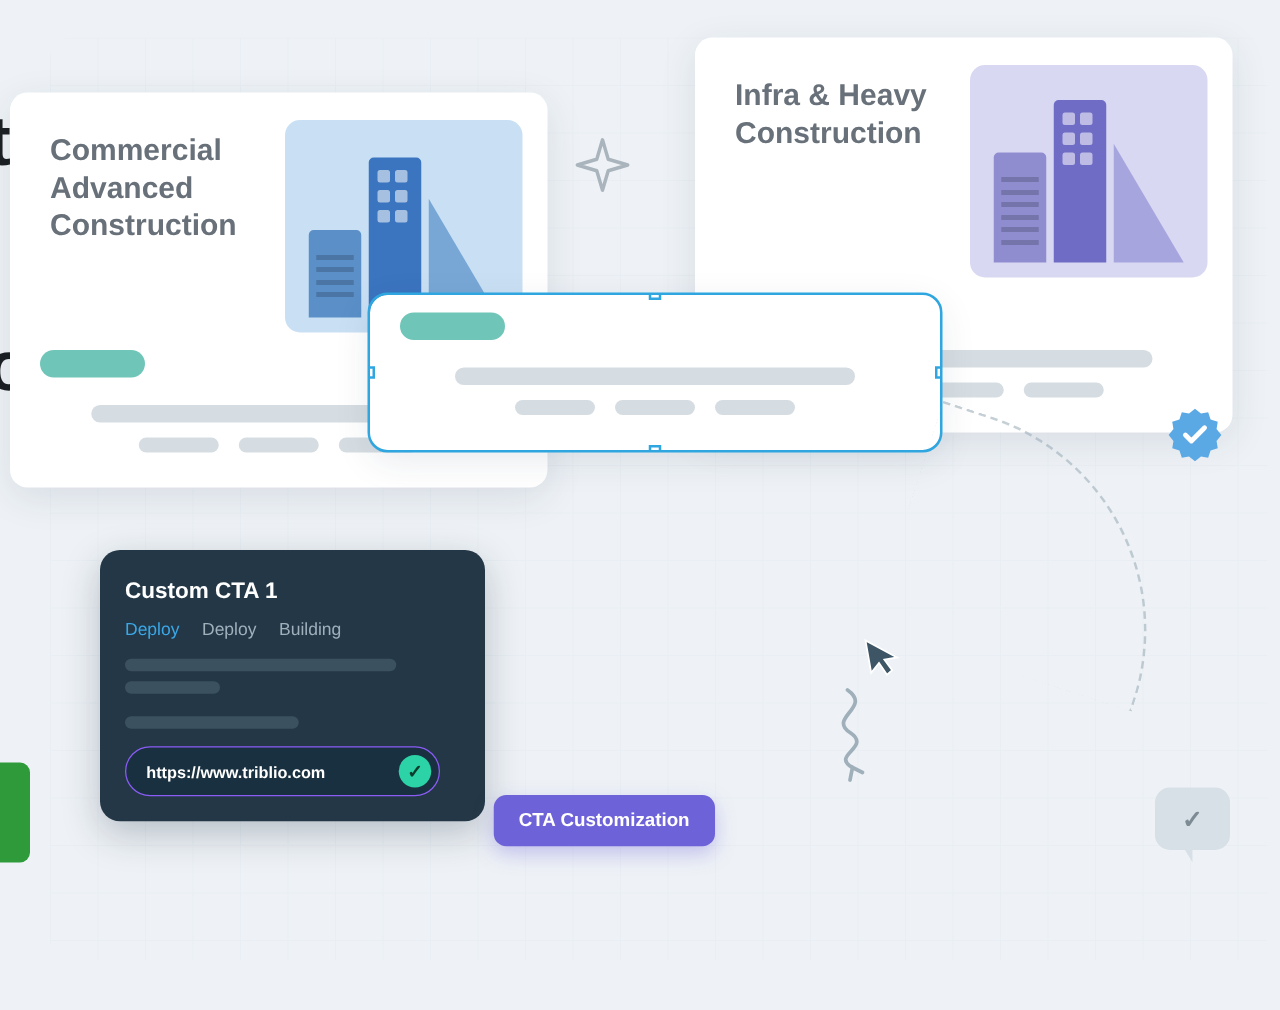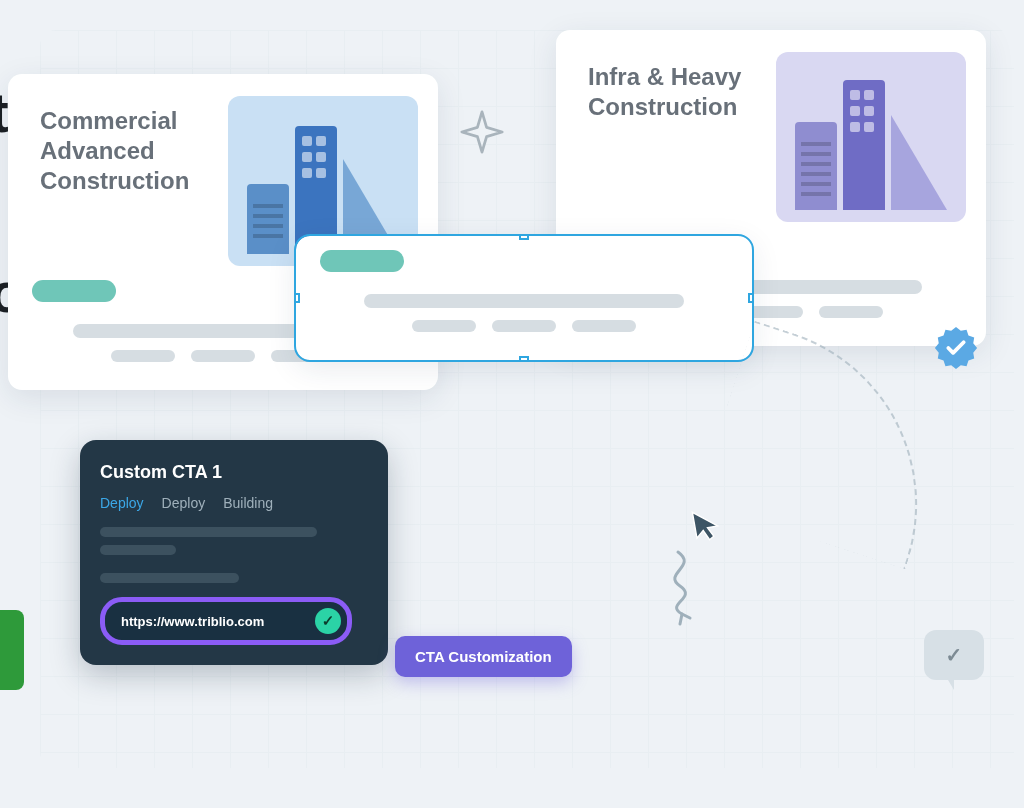--- a/index.html
+++ b/index.html
@@ -146,21 +146,21 @@
     color:#fff;
     box-shadow: 0 10px 30px rgba(20,40,60,.25);
   }
   .dark-title { font-size:18px; font-weight:700; margin-bottom:12px; }
   .dark-tabs { display:flex; gap:18px; font-size:14px; margin-bottom:16px; }
   .dark-tab { color:#9fb0bb; cursor:pointer; }
   .dark-tab.active { color:#3ba7e7; }
   .dline { height:10px; background:#3c515f; border-radius:6px; margin-bottom:8px; }
   .durl {
     display:flex; align-items:center; gap:10px;
-    background:#193041; border:5px solid #8b5cf6;
+    background:#193041; border:1px solid #8b5cf6;
     border-radius:22px; padding:6px 6px 6px 16px;
     margin-top:14px;
     font-size:13px; font-weight:600;
   }
   .durl-chk { width:26px;height:26px;border-radius:50%;background:#2bd3a6;display:flex;align-items:center;justify-content:center;color:#0b3c2c;font-size:15px;font-weight:900; }
 
   .cta-btn {
     position:absolute; left:395px; top:636px;
     background:#6e62d9; color:#fff;
     font-size:15px; font-weight:600;

